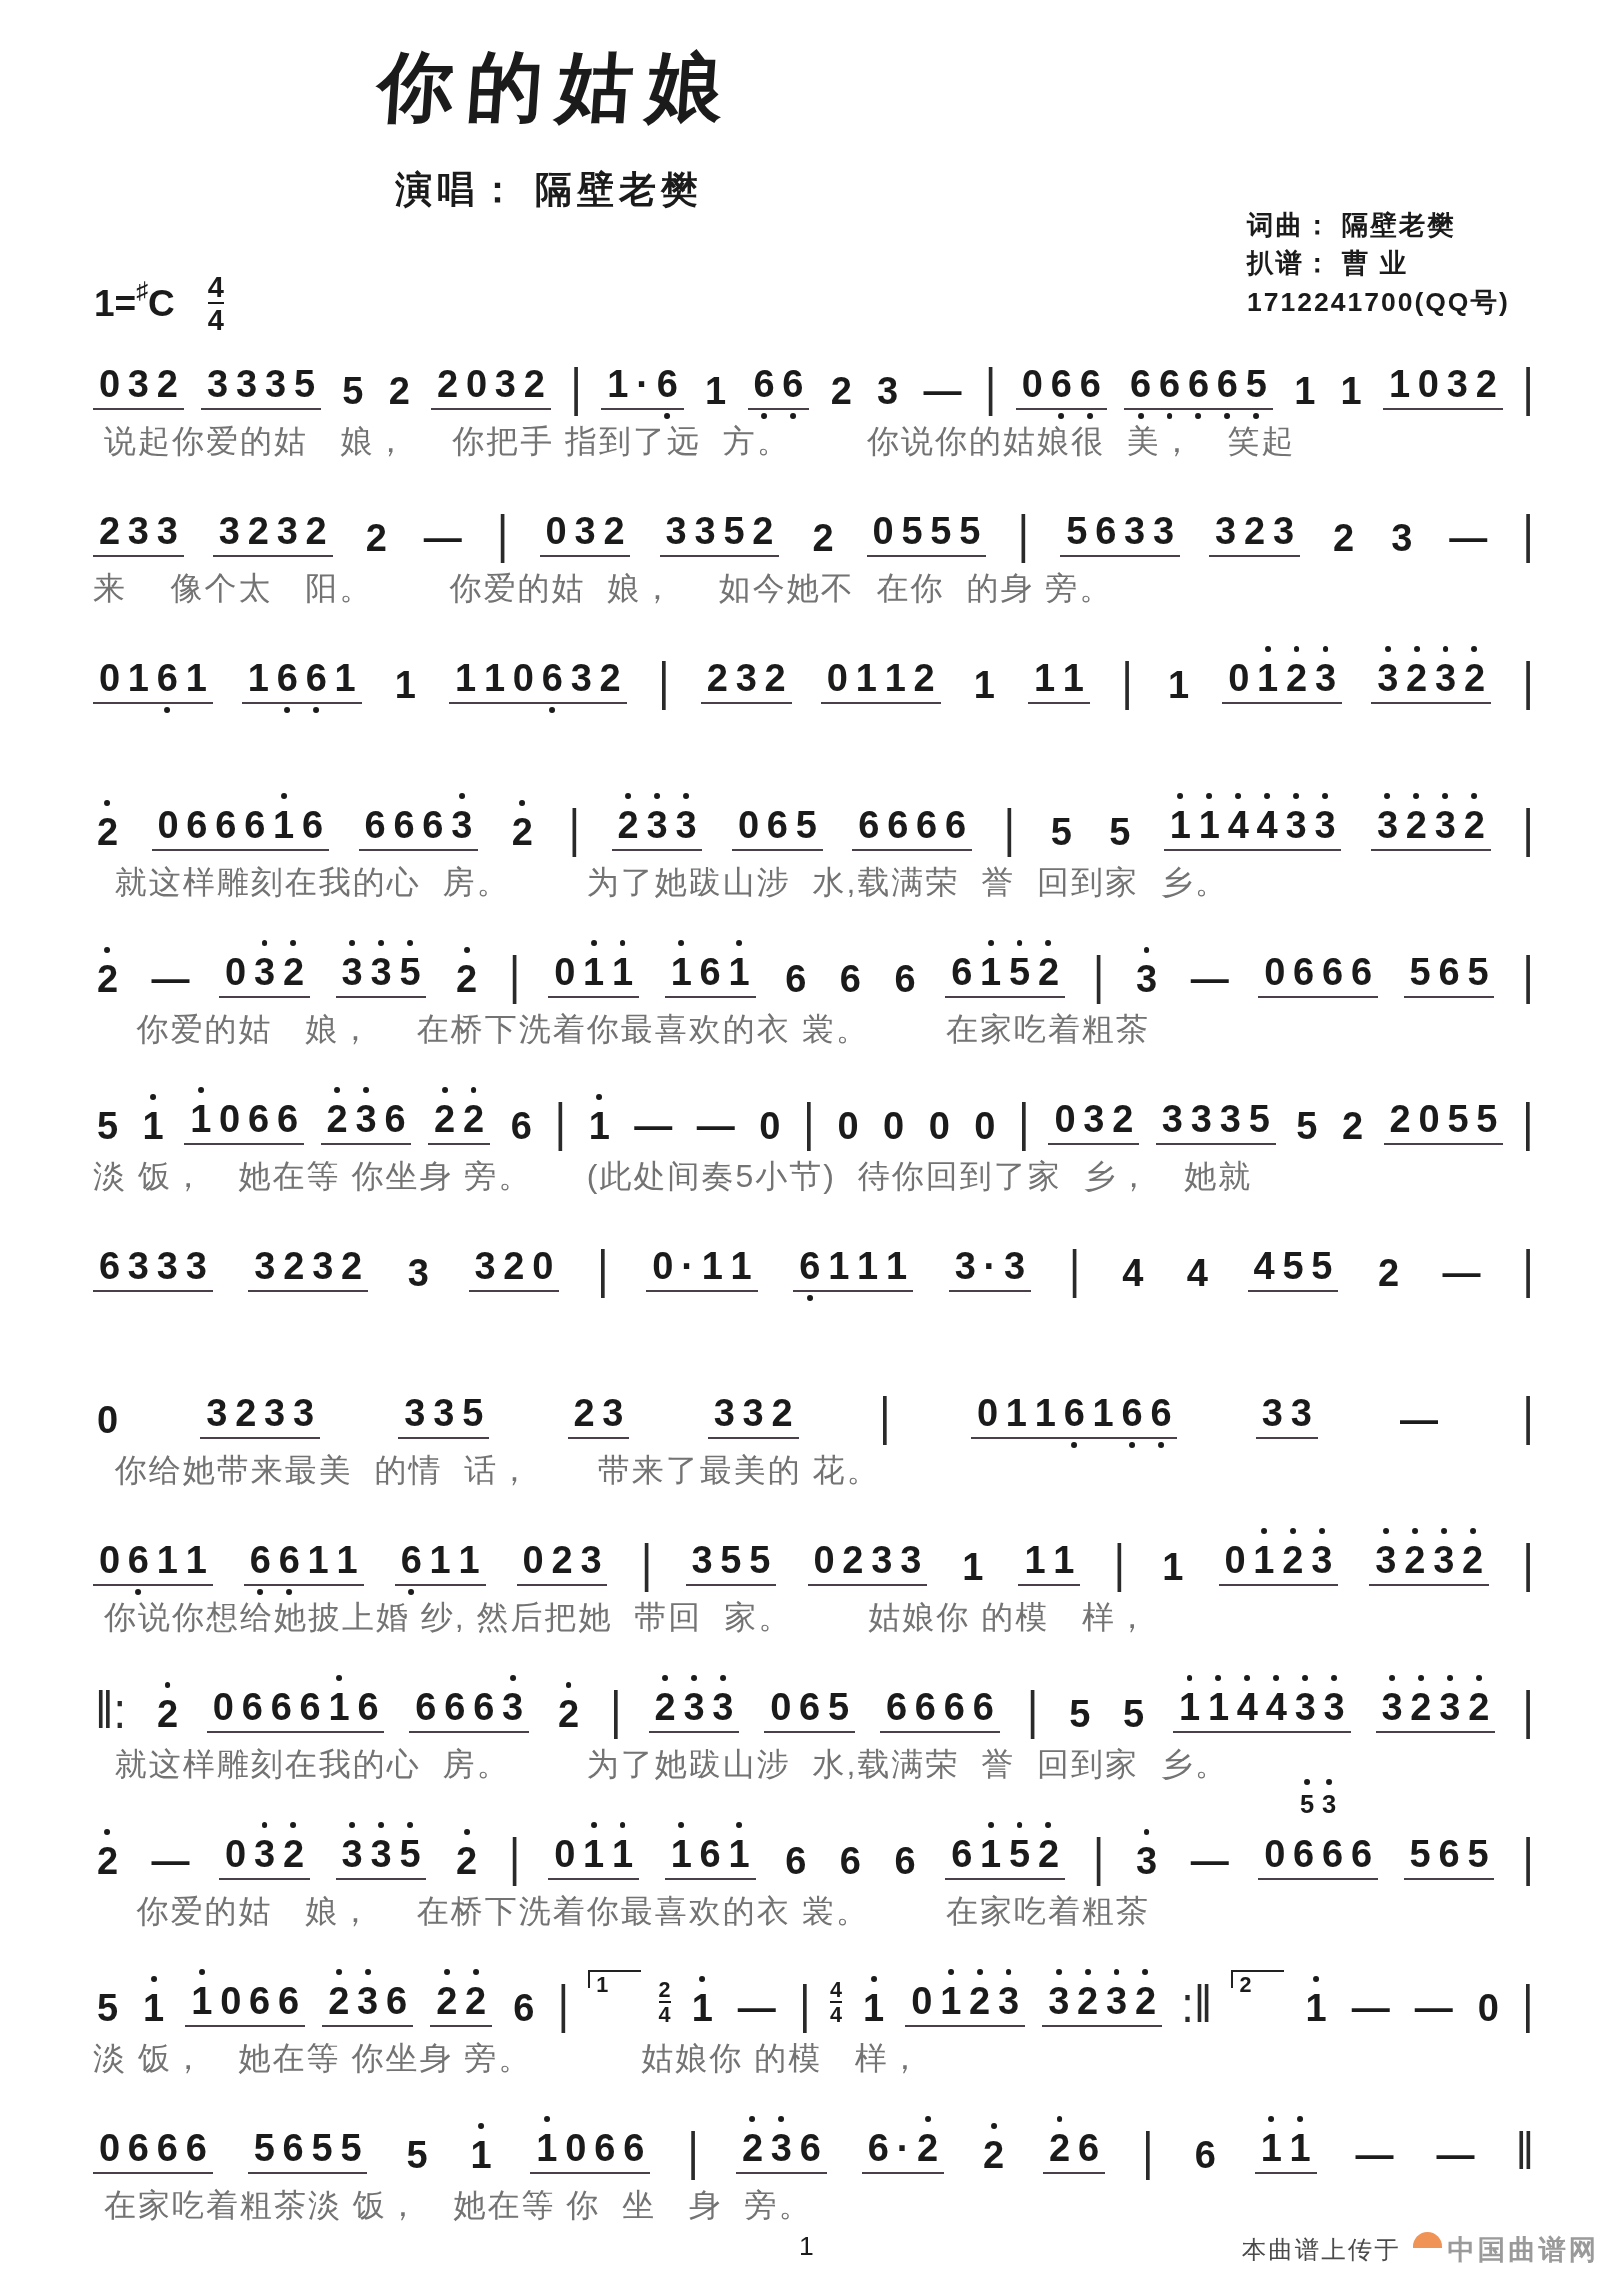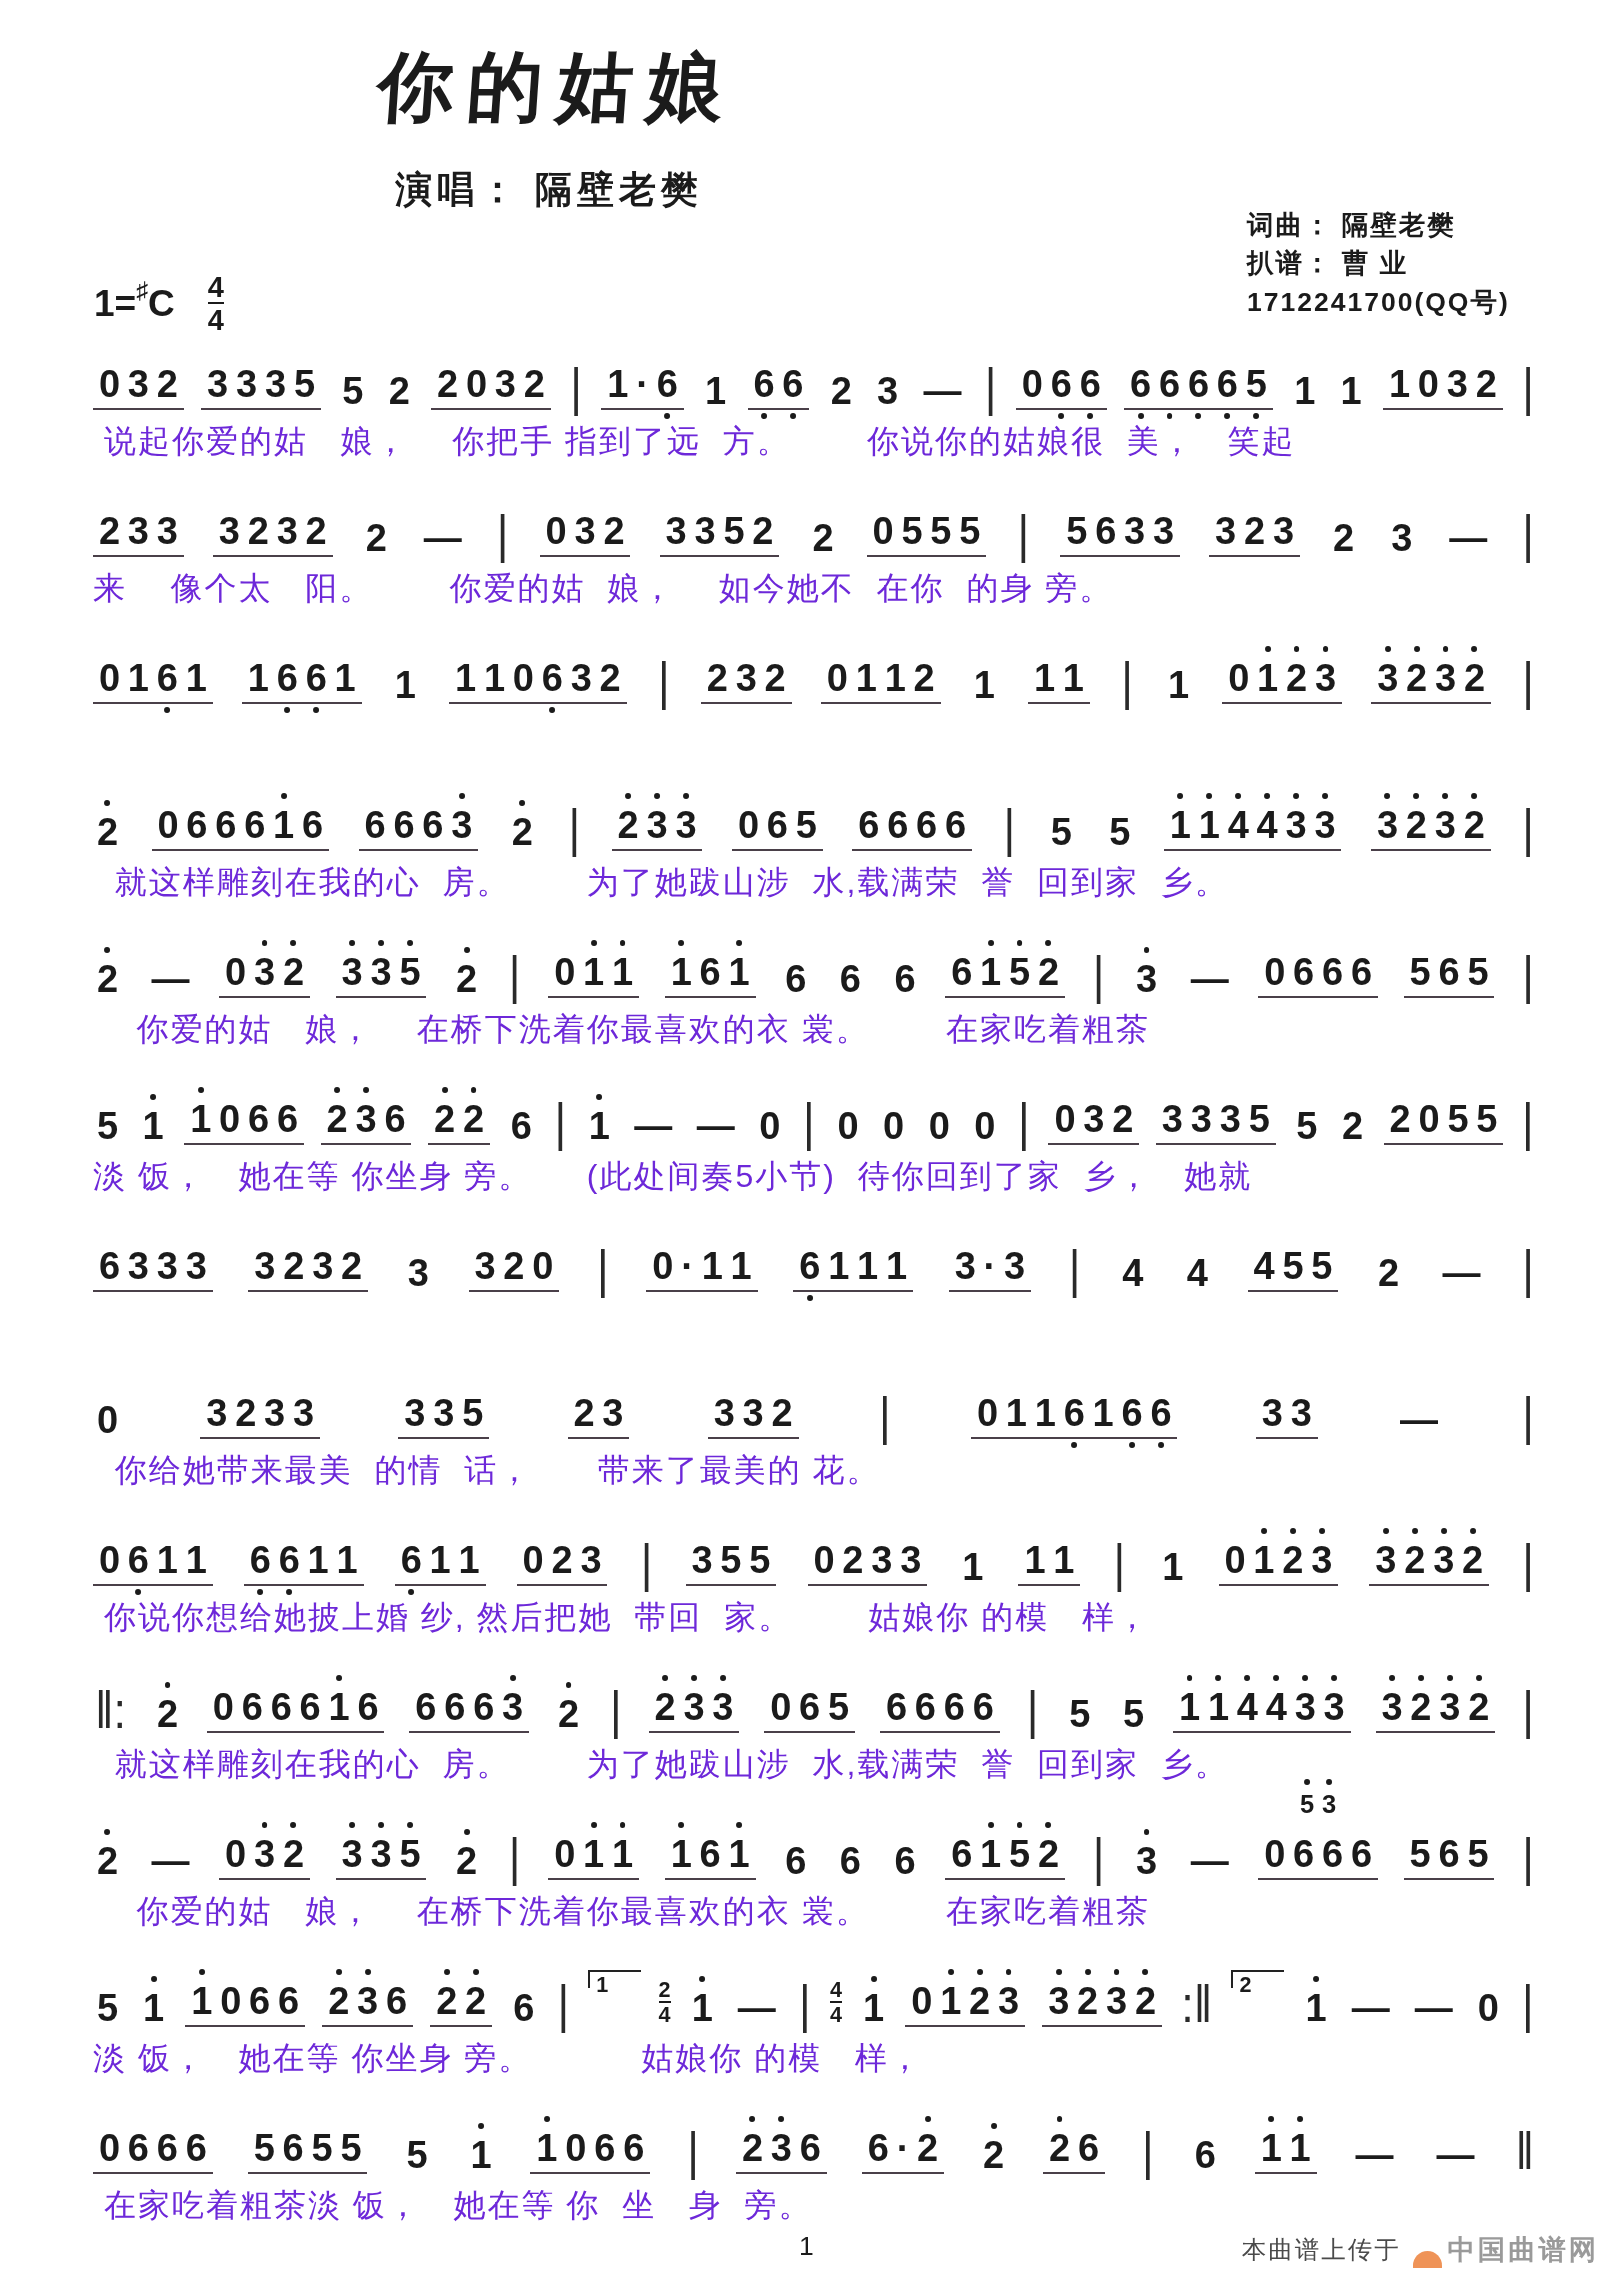--- a/index.html
+++ b/index.html
@@ -50,31 +50,31 @@
   .dash{ font-weight:700; padding:0 3.9px; }
   .midts{ font-size:21.6px; }
   .midts .tsb{ border-top:2px solid #1b1b1b; }
   .volta{
     display:inline-block; position:relative; top:-39px; height:15.7px; line-height:1;
     font-size:21.6px; font-weight:700; border-left:2.9px solid #222; border-top:2.9px solid #222;
     padding:2px 33px 13.7px 5.9px;
   }
   .lyrics-row{
     margin-top:9.8px; font-size:32px; letter-spacing:2px; white-space:pre;
-    color:#6d28d9;
+    color:#737373;
   }
   .above{ position:absolute; top:-31px; right:196px; font-size:25.5px; height:29px; }
   .above .notation-row{ font-size:25.5px; height:29px; }
   
   .pagenum{ position:absolute; bottom:31px; left:799px; font-size:26.5px; }
   .watermark{
     position:absolute; bottom:25.5px; right:21px; display:flex; align-items:center;
     gap:11.8px; font-size:24.5px; color:#4a4a4a; letter-spacing:2px;
   }
-  .wm-logo{ display:inline-flex; align-items:flex-end; gap:5.9px; }
+  .wm-logo{ display:inline-flex; align-items:flex-start; gap:5.9px; }
   .wm-icon{ width:29px; height:16.7px; background:#e8650f; opacity:.7;
             border-radius:14.7px 14.7px 0 0; display:inline-block; }
   .wm-name{ color:#9a9a9a; font-weight:700; font-size:27.4px; letter-spacing:2.9px; }
 </style>
 </head>
 <body>
 
 <div class="page">
 
   <div class="title">你的姑娘</div>

